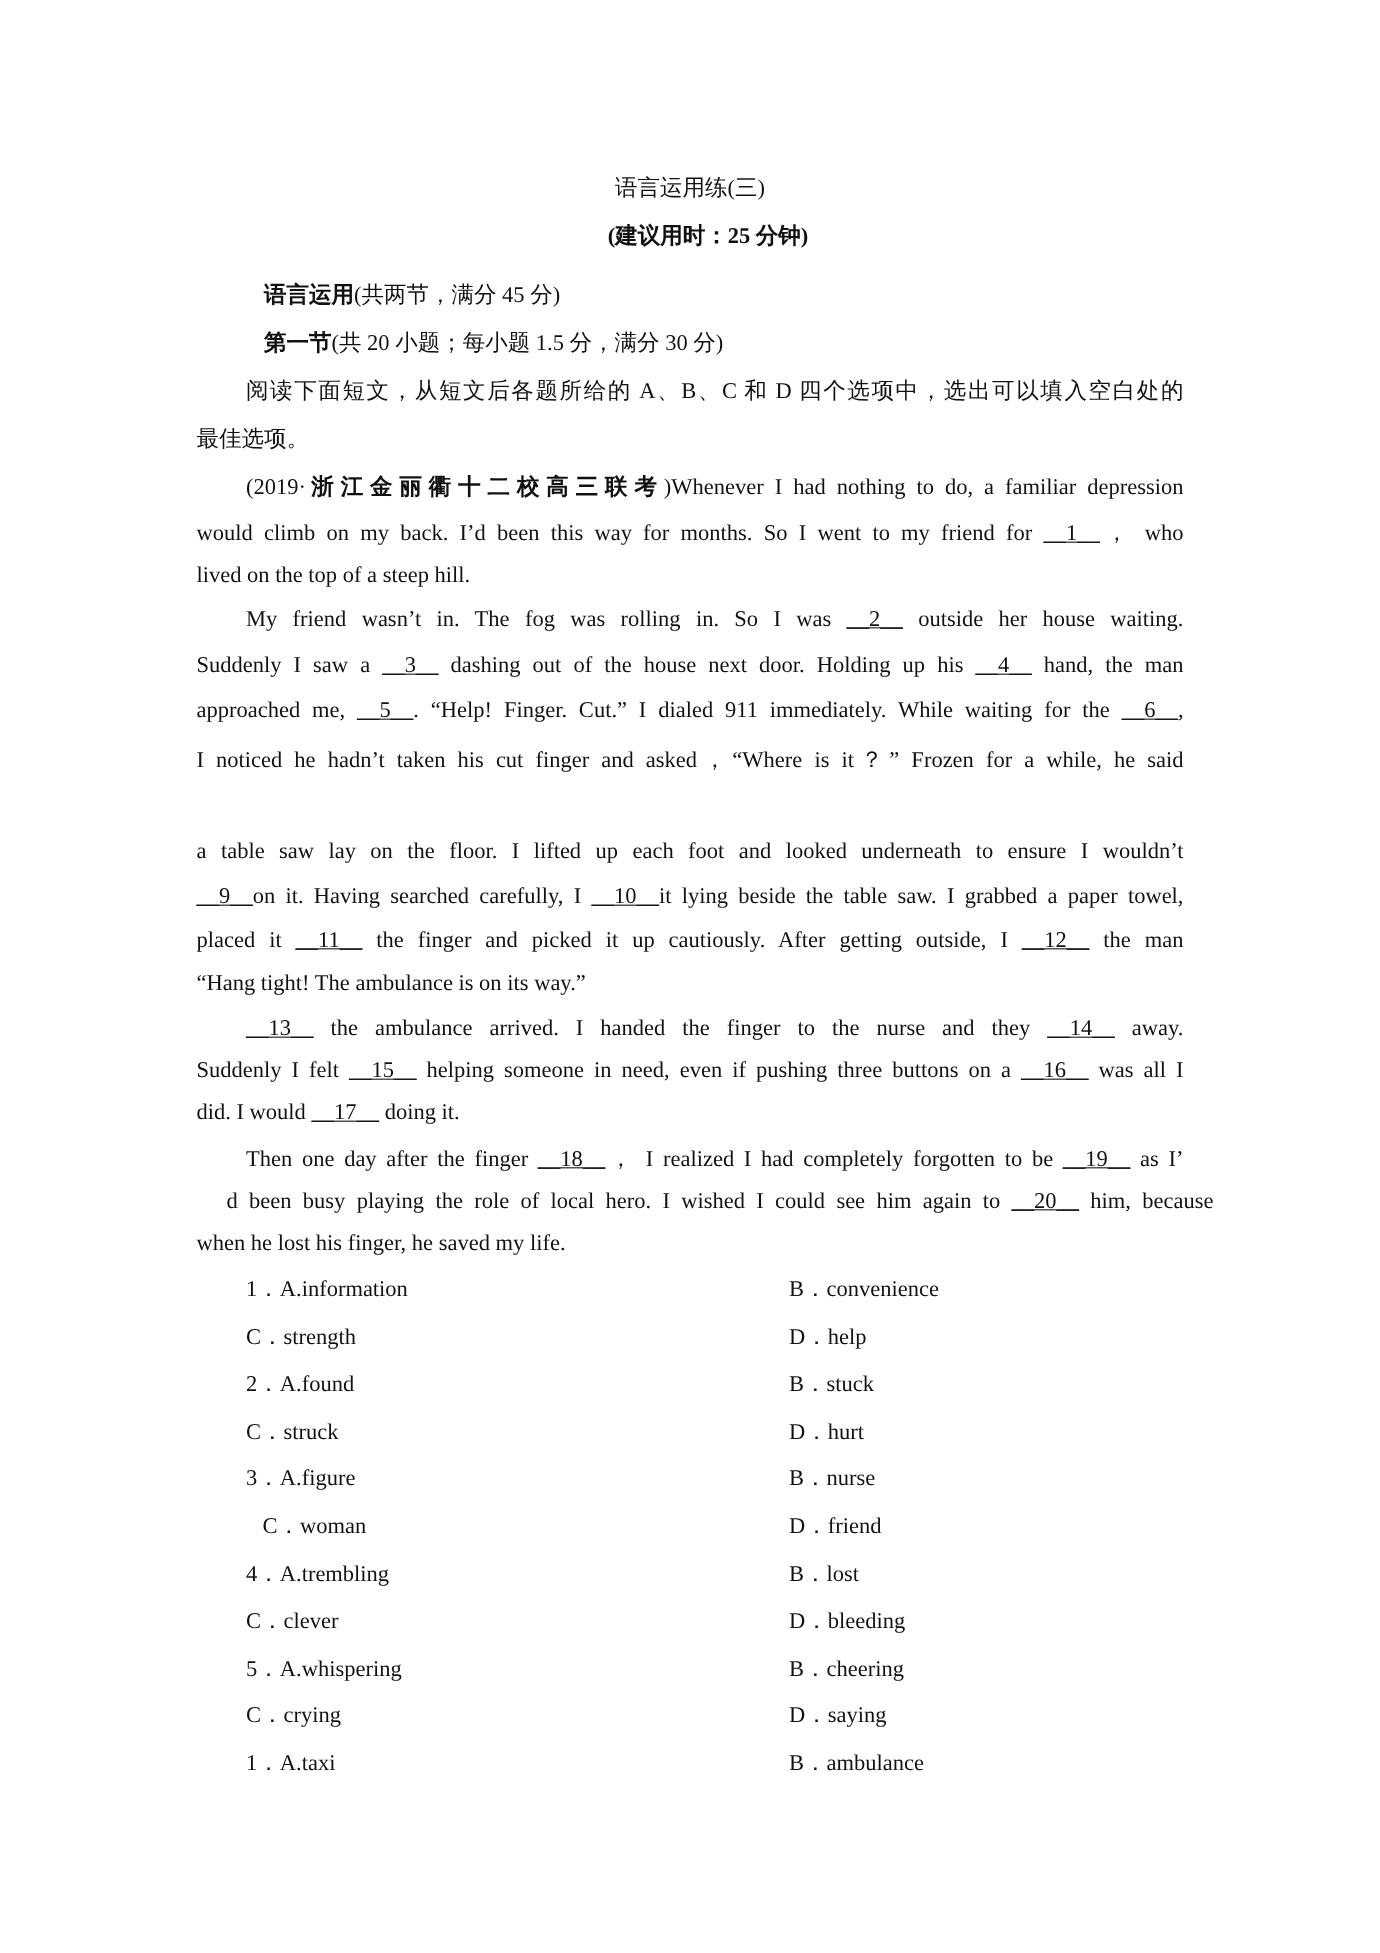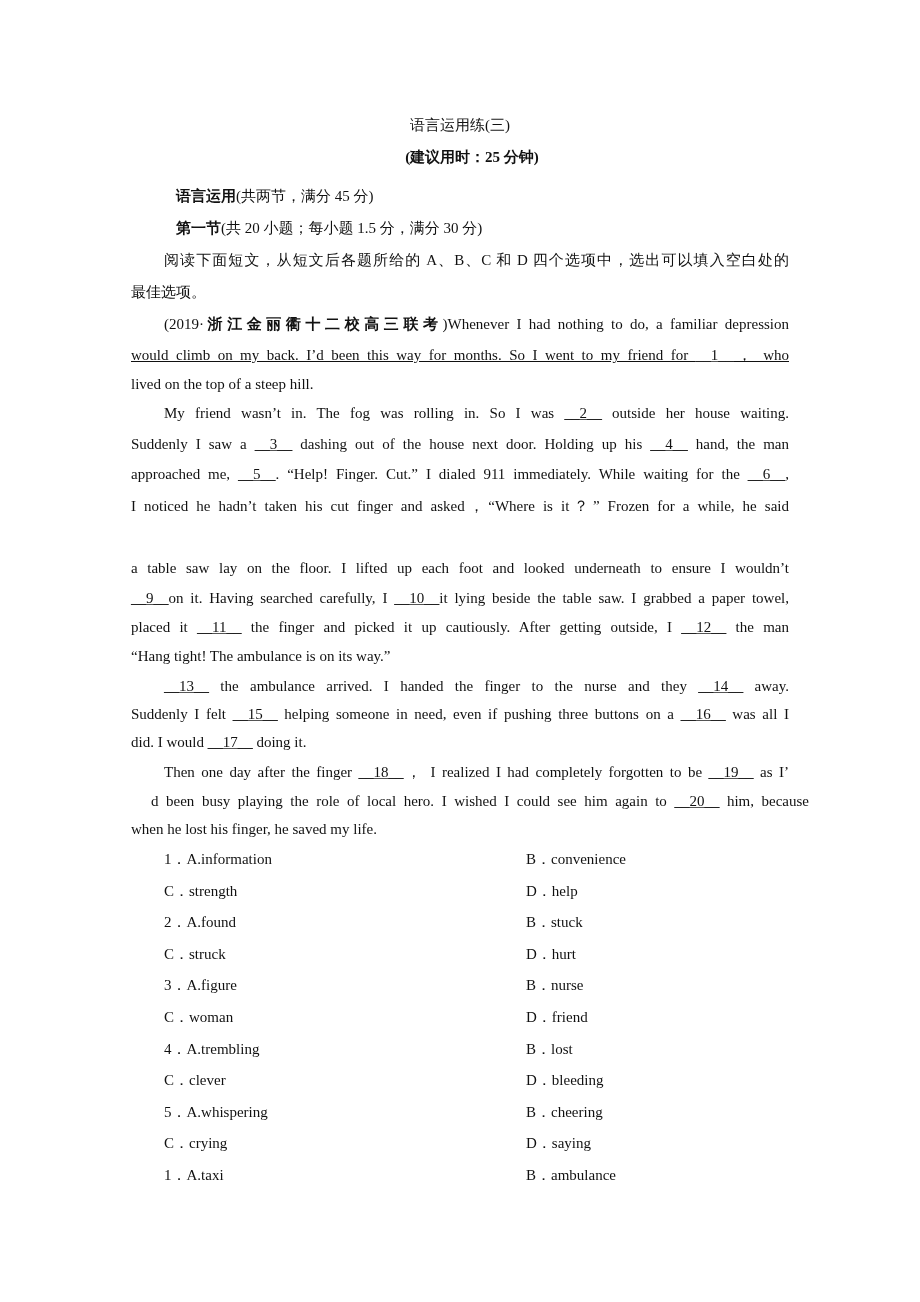--- a/index.html
+++ b/index.html
@@ -24,21 +24,21 @@
 
   <div class="title" style="top:116px;">语言运用练(三)</div>
   <div class="title bold" style="top:148px;">(建议用时：25 分钟)</div>
 
   <div class="line ind" style="top:187px;"><span class="bold">语言运用</span><span>(共两节，满分 45 分)</span></div>
   <div class="line ind" style="top:219px;"><span class="bold">第一节</span><span>(共 20 小题；每小题 1.5 分，满分 30 分)</span></div>
   <div class="line ind just" style="top:251px;">阅读下面短文，从短文后各题所给的 A、B、C 和 D 四个选项中，选出可以填入空白处的</div>
   <div class="line" style="top:283px;">最佳选项。</div>
 
   <div class="line ind just" style="top:315px;"><span>(2019·</span><span class="src">浙江金丽衢十二校高三联考</span><span>)</span><span>Whenever I had nothing to do, a familiar depression</span></div>
-  <div class="line just" style="top:346px;text-decoration:underline;"><span>would climb on my back. I’d been this way for months. So I went to my friend for </span><span class="blank">__1__</span><span>，  who</span></div>
+  <div class="line just" style="top:346px;"><span>would climb on my back. I’d been this way for months. So I went to my friend for </span><span class="blank">__1__</span><span>，  who</span></div>
   <div class="line" style="top:376px;">lived on the top of a steep hill.</div>
   <div class="line ind just" style="top:405px;"><span>My friend wasn’t in. The fog was rolling in. So I was </span><span class="blank">__2__</span><span> outside her house waiting.</span></div>
   <div class="line just" style="top:436px;"><span>Suddenly I saw a </span><span class="blank">__3__</span><span> dashing out of the house next door. Holding up his </span><span class="blank">__4__</span><span> hand, the man</span></div>
   <div class="line just" style="top:466px;"><span>approached me, </span><span class="blank">__5__</span><span>. “Help! Finger. Cut.” I dialed 911 immediately. While waiting for the </span><span class="blank">__6__</span><span>,</span></div>
   <div class="line just" style="top:497px;">I noticed he hadn’t taken his cut finger and asked，“Where is it？” Frozen for a while, he said</div>
   <div class="line just" style="top:560px;">a table saw lay on the floor. I lifted up each foot and looked underneath to ensure I wouldn’t</div>
   <div class="line just" style="top:590px;"><span class="blank">__9__</span><span>on it. Having searched carefully, I </span><span class="blank">__10__</span><span>it lying beside the table saw. I grabbed a paper towel,</span></div>
   <div class="line just" style="top:619px;"><span>placed it </span><span class="blank">__11__</span><span> the finger and picked it up cautiously. After getting outside, I </span><span class="blank">__12__</span><span> the man</span></div>
   <div class="line" style="top:648px;">“Hang tight! The ambulance is on its way.”</div>
   <div class="line ind just" style="top:678px;"><span class="blank">__13__</span><span> the ambulance arrived. I handed the finger to the nurse and they </span><span class="blank">__14__</span><span> away.</span></div>
@@ -53,21 +53,21 @@
   <div class="opt colA" style="top:882px;"><span>C．</span><span>strength</span></div>
   <div class="opt colB" style="top:882px;"><span>D．</span><span>help</span></div>
 
   <div class="opt colA" style="top:913px;"><span>2．A.</span><span>found</span></div>
   <div class="opt colB" style="top:913px;"><span>B．</span><span>stuck</span></div>
   <div class="opt colA" style="top:945px;"><span>C．</span><span>struck</span></div>
   <div class="opt colB" style="top:945px;"><span>D．</span><span>hurt</span></div>
 
   <div class="opt colA" style="top:976px;"><span>3．A.</span><span>figure</span></div>
   <div class="opt colB" style="top:976px;"><span>B．</span><span>nurse</span></div>
-  <div class="opt colA" style="top:1008px;"><span>C．</span><span>woman</span></div>
+  <div class="opt colA" style="top:1008px;margin-left:11px;"><span>C．</span><span>woman</span></div>
   <div class="opt colB" style="top:1008px;"><span>D．</span><span>friend</span></div>
 
   <div class="opt colA" style="top:1040px;"><span>4．A.</span><span>trembling</span></div>
   <div class="opt colB" style="top:1040px;"><span>B．</span><span>lost</span></div>
   <div class="opt colA" style="top:1071px;"><span>C．</span><span>clever</span></div>
   <div class="opt colB" style="top:1071px;"><span>D．</span><span>bleeding</span></div>
 
   <div class="opt colA" style="top:1103px;"><span>5．A.</span><span>whispering</span></div>
   <div class="opt colB" style="top:1103px;"><span>B．</span><span>cheering</span></div>
   <div class="opt colA" style="top:1134px;"><span>C．</span><span>crying</span></div>

